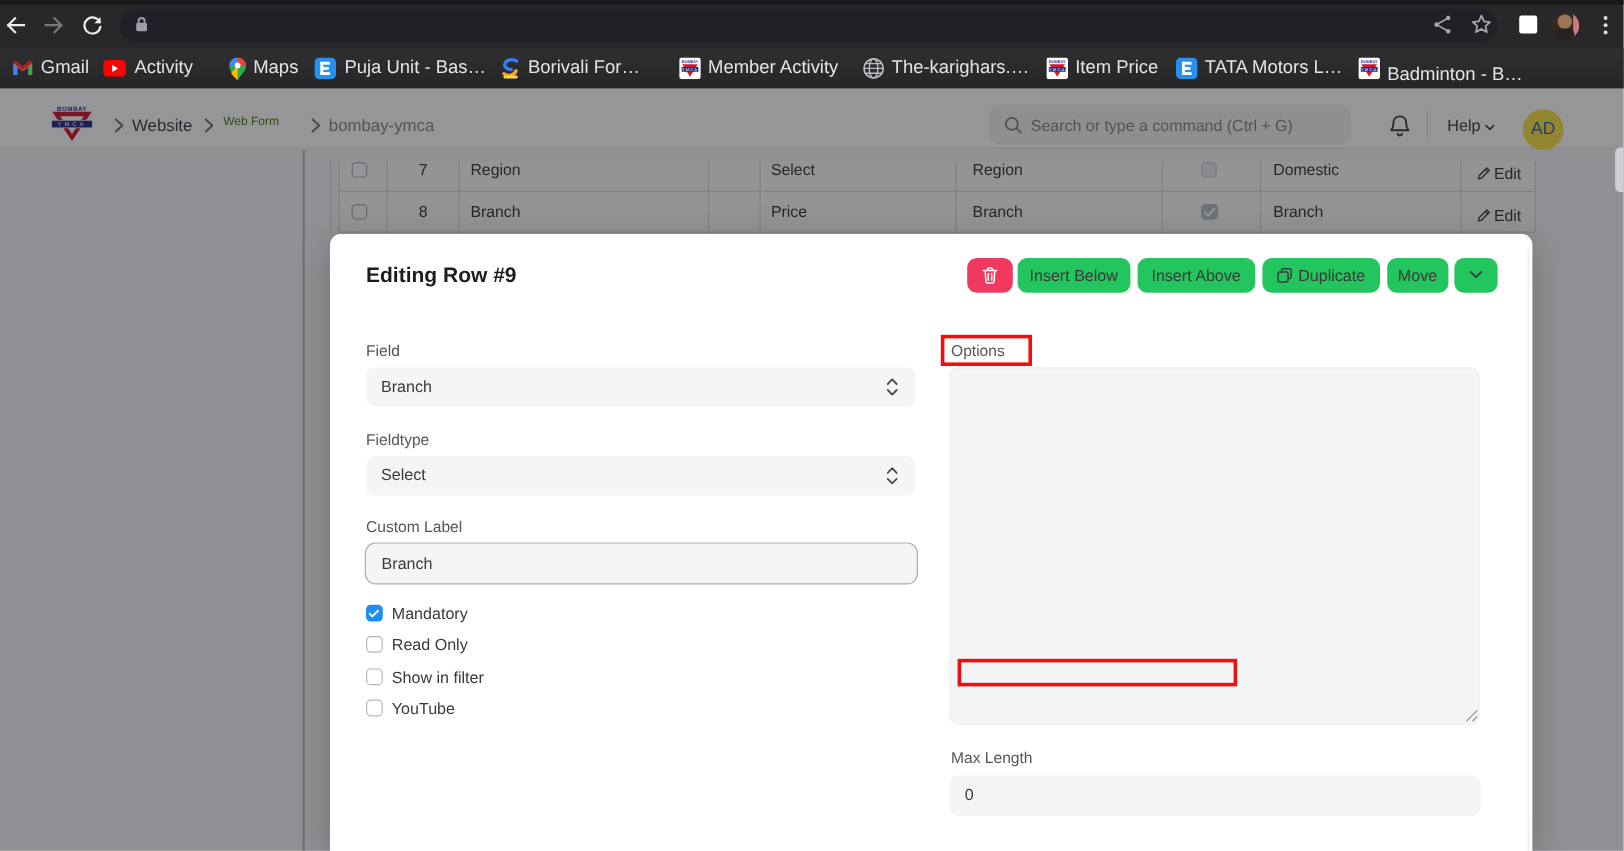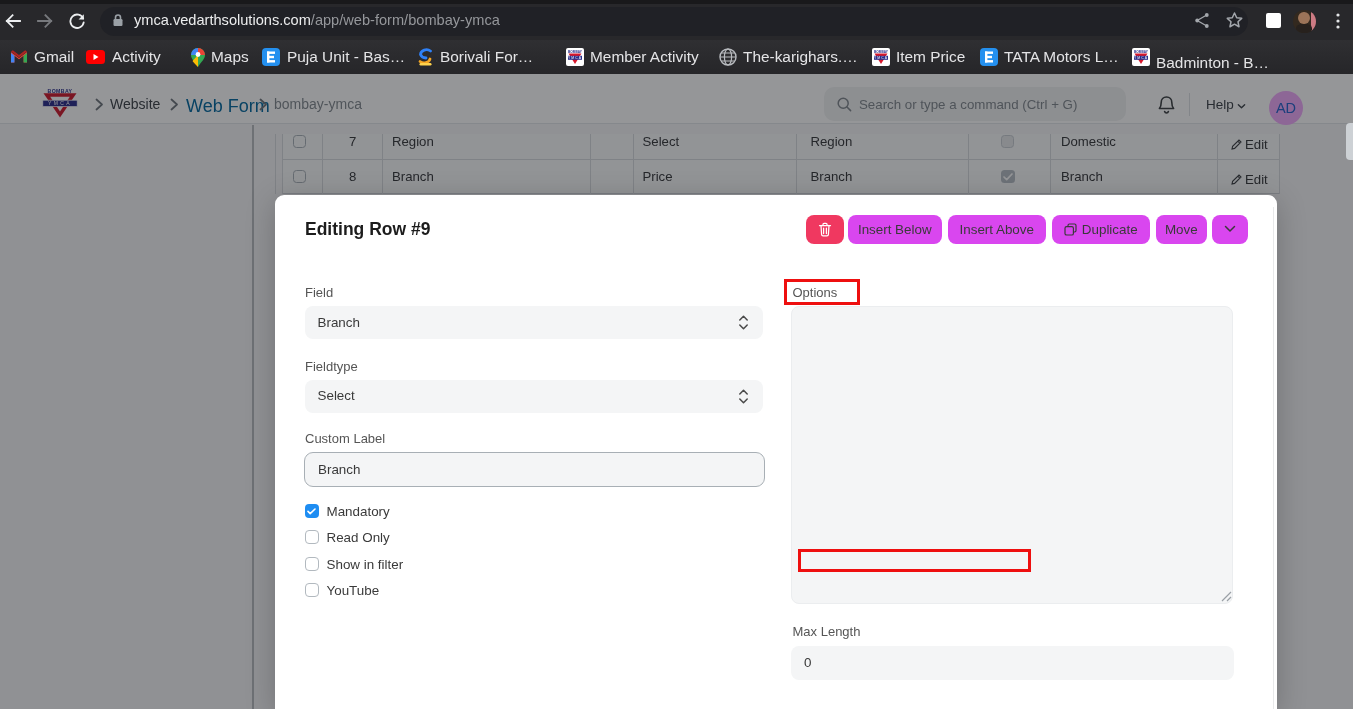--- a/index.html
+++ b/index.html
@@ -1,21 +1,21 @@
 <!DOCTYPE html>
 <html><head>
 <meta charset="utf-8">
 <style>
 *{margin:0;padding:0;box-sizing:border-box}
 html,body{width:1353px;height:709px;overflow:hidden;background:#fff;font-family:"Liberation Sans",sans-serif;}
 .abs{position:absolute}
 .bmtxt{font-size:15.4px;color:#e4e4e6;white-space:nowrap;line-height:16px}
 .lbl{font-size:13px;color:#555;white-space:nowrap}
 .ctl{background:#f4f5f6;border-radius:8px;font-size:13.4px;color:#3a3a3a}
-.btn{background:#d946ef;border-radius:8px;font-size:13.4px;color:#3a3a3a;display:flex;align-items:center;justify-content:center;white-space:nowrap}
+.btn{background:#22c55e;border-radius:8px;font-size:13.4px;color:#3a3a3a;display:flex;align-items:center;justify-content:center;white-space:nowrap}
 .cell{font-size:13.2px;color:#36383b;white-space:nowrap}
 .vline{position:absolute;width:1px;background:#d7dbdf}
 </style>
 </head>
 <body>
 
 <div class="abs" id="chrome" style="left:0;top:0;width:1353px;height:74px;background:#28282b">
   <div class="abs" style="left:0;top:0;width:1353px;height:4px;background:#19191b"></div>
 
   <svg class="abs" style="left:5px;top:13px" width="16" height="16" viewBox="0 0 16 16">
@@ -27,21 +27,20 @@
   <svg class="abs" style="left:69px;top:13px" width="16" height="16" viewBox="0 0 16 16">
       <path d="M14.2 5.5 A6.7 6.7 0 1 0 14.7 9.3" stroke="#eceef0" stroke-width="1.8" fill="none" stroke-linecap="round"></path>
       <path d="M14.8 1.2 v5.2 h-5.2 z" fill="#eceef0"></path>
     </svg>
 
   <div class="abs" style="left:100px;top:6.5px;width:1148px;height:29px;border-radius:14.5px;background:#202126"></div>
   <svg class="abs" style="left:111px;top:13px" width="14" height="15" viewBox="0 0 14 15">
       <rect x="2.5" y="6" width="9" height="7" rx="1.2" fill="#9aa0a6"></rect>
       <path d="M4.5 6 V4.5 a2.5 2.5 0 0 1 5 0 V6" stroke="#9aa0a6" stroke-width="1.6" fill="none"></path>
     </svg>
-  <div class="abs" style="left:134px;top:12px;font-size:14.6px;white-space:nowrap"><span style="color:#ecedee">ymca.vedarthsolutions.com</span><span style="color:#95979b">/app/web-form/bombay-ymca</span></div>
   <svg class="abs" style="left:1194px;top:12px" width="16" height="17" viewBox="0 0 16 17">
       <circle cx="12.8" cy="3" r="1.9" fill="#a3a7ac"></circle>
       <circle cx="3.2" cy="8.5" r="1.9" fill="#a3a7ac"></circle>
       <circle cx="12.8" cy="14" r="1.9" fill="#a3a7ac"></circle>
       <path d="M12.8 3 L3.2 8.5 L12.8 14" stroke="#a3a7ac" stroke-width="1.3" fill="none"></path>
     </svg>
   <svg class="abs" style="left:1225px;top:11px" width="19" height="19" viewBox="0 0 19 19">
       <path d="M9.5 2 l2.2 4.8 5 .55 -3.7 3.4 1 5 -4.5-2.6 -4.5 2.6 1-5 -3.7-3.4 5-.55 z" fill="none" stroke="#a3a7ac" stroke-width="1.5" stroke-linejoin="round"></path>
     </svg>
   <rect class="abs" style="left:1266px;top:13px;width:15px;height:15px;background:#fff;border-radius:2px;display:block"></rect>
@@ -155,42 +154,42 @@
       <rect x="0.8" y="13.2" width="34.4" height="6.4" fill="#2b2e8c" stroke="#fff" stroke-width="0.7"></rect>
       <text x="18" y="18.4" font-size="5" fill="#fff" text-anchor="middle" letter-spacing="2.4">YMCA</text>
     </svg>
   <svg class="abs" style="left:95px;top:23.5px" width="8" height="13" viewBox="0 0 8 13">
       <path d="M1.5 1.5 L7 6.5 L1.5 11.5" stroke="#6f767d" stroke-width="1.7" fill="none" stroke-linecap="round" stroke-linejoin="round"></path>
     </svg>
   <div class="abs" style="left:110px;top:21.5px;font-size:14px;color:#3c4248">Website</div>
   <svg class="abs" style="left:170px;top:23.5px" width="8" height="13" viewBox="0 0 8 13">
       <path d="M1.5 1.5 L7 6.5 L1.5 11.5" stroke="#6f767d" stroke-width="1.7" fill="none" stroke-linecap="round" stroke-linejoin="round"></path>
     </svg>
-  <div class="abs" style="left:186px;top:21.5px;font-size:18px;color:#0369a1">Web Form</div>
+  <div class="abs" style="left:186px;top:21.5px;font-size:10px;color:#4d7c0f">Web Form</div>
   <svg class="abs" style="left:259px;top:23.5px" width="8" height="13" viewBox="0 0 8 13">
       <path d="M1.5 1.5 L7 6.5 L1.5 11.5" stroke="#6f767d" stroke-width="1.7" fill="none" stroke-linecap="round" stroke-linejoin="round"></path>
     </svg>
   <div class="abs" style="left:274px;top:21.5px;font-size:14px;color:#848b91">bombay-ymca</div>
 
   <div class="abs" style="left:824px;top:13px;width:302px;height:34px;border-radius:10px;background:#f1f2f3"></div>
   <svg class="abs" style="left:837px;top:23px" width="15" height="15" viewBox="0 0 15 15">
       <circle cx="6.2" cy="6.2" r="5" fill="none" stroke="#82898f" stroke-width="1.5"></circle>
       <path d="M10 10 L13.6 13.6" stroke="#82898f" stroke-width="1.5" stroke-linecap="round"></path>
     </svg>
   <div class="abs" style="left:859px;top:23px;font-size:13.3px;color:#82898f;white-space:nowrap">Search or type a command (Ctrl + G)</div>
   <svg class="abs" style="left:1157px;top:21px" width="19" height="20" viewBox="0 0 19 20">
       <path d="M9.5 2 c-3.2 0-5.3 2.3-5.3 5.4 0 3.4-.9 5-1.8 6.1 h14.2 c-.9-1.1-1.8-2.7-1.8-6.1 0-3.1-2.1-5.4-5.3-5.4 z" fill="none" stroke="#3c4043" stroke-width="1.6" stroke-linejoin="round"></path>
       <path d="M7.6 16.6 a2 2 0 0 0 3.8 0" fill="none" stroke="#3c4043" stroke-width="1.6" stroke-linecap="round"></path>
     </svg>
   <div class="abs" style="left:1189px;top:19px;width:1px;height:23px;background:#dde1e4"></div>
   <div class="abs" style="left:1206px;top:22.5px;font-size:13.5px;color:#3c4248">Help</div>
   <svg class="abs" style="left:1237px;top:29px" width="9" height="7" viewBox="0 0 10 7">
       <path d="M1.5 1.5 L5 5 L8.5 1.5" stroke="#3c4248" stroke-width="1.5" fill="none" stroke-linecap="round" stroke-linejoin="round"></path>
     </svg>
-  <div class="abs" style="left:1269px;top:16.5px;width:34px;height:34px;border-radius:50%;background:#f0abfc;display:flex;align-items:center;justify-content:center;font-size:14.5px;color:#2563cd">AD</div>
+  <div class="abs" style="left:1269px;top:16.5px;width:34px;height:34px;border-radius:50%;background:#fde047;display:flex;align-items:center;justify-content:center;font-size:14.5px;color:#2563cd">AD</div>
 
   <div class="abs" style="left:252px;top:51px;width:2px;height:584px;background:#b9bdc1"></div>
   <div class="abs" style="left:0;top:51px;width:252px;height:584px;background:#f6f7f8"></div>
 
   <div class="abs" style="left:260px;top:59.5px;width:1093px;height:60.5px;overflow:hidden">
     <div class="abs" style="left:22px;top:0;width:997px;height:60.3px;background:#fafbfc;border-bottom:1px solid #cfd3d7"></div>
     <div class="abs" style="left:22px;top:25.3px;width:997px;height:1px;background:#d7dbdf"></div>
     <div class="vline" style="left:15px;top:0;height:60.3px"></div>
     <div class="vline" style="left:22px;top:0;height:60.3px"></div>
     <div class="vline" style="left:62px;top:0;height:60.3px"></div>

